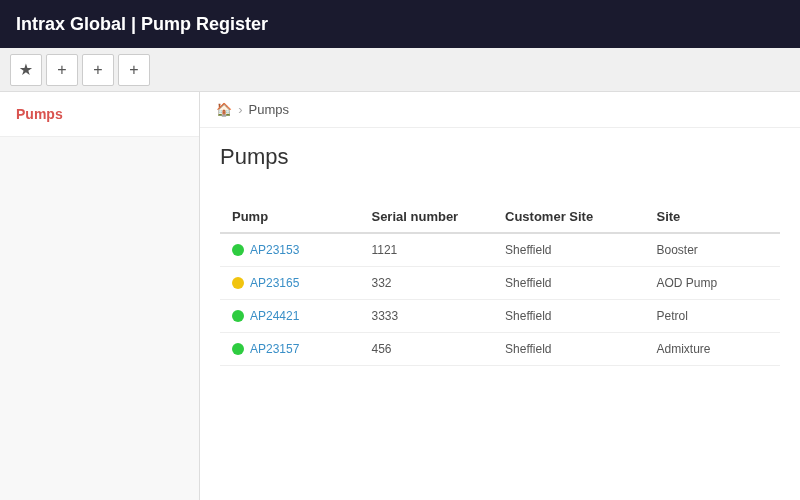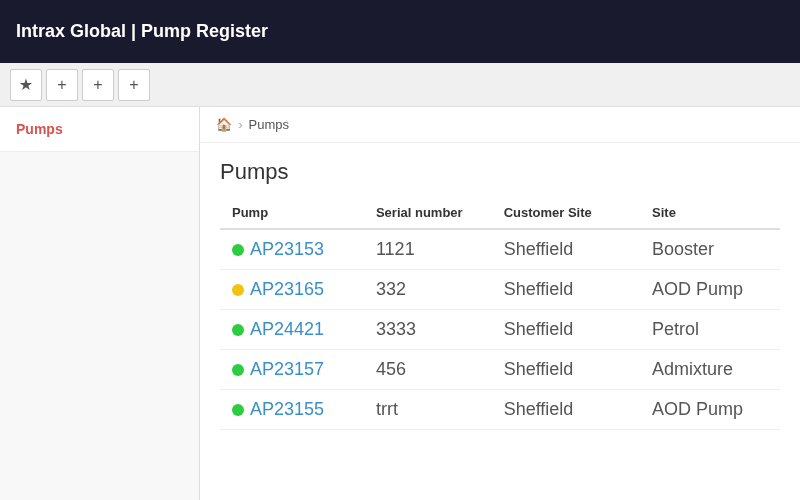--- a/index.html
+++ b/index.html
@@ -5,21 +5,21 @@
     * { margin: 0; padding: 0; box-sizing: border-box; }
     body { font-family: Arial, sans-serif; font-size: 14px; background: #fff; width: 800px; height: 500px; overflow: hidden; }
 
     
     #header {
       background: #1a1a2e;
       color: #fff;
       padding: 12px 16px;
       font-size: 18px;
       font-weight: bold;
-      height: 63px;
+      height: 48px;
       display: flex;
       align-items: center;
     }
 
     
     #toolbar {
       background: #f0f0f0;
       border-bottom: 1px solid #ddd;
       height: 44px;
       display: flex;
@@ -95,37 +95,38 @@
       font-size: 22px;
       color: #333;
       font-weight: normal;
     }
 
     
     #pumps-table {
       width: 100%;
       border-collapse: collapse;
       padding: 0 20px;
+      margin-top: 19px;
     }
     .table-wrapper {
       padding: 0 20px;
     }
     #pumps-table th {
       text-align: left;
       padding: 8px 12px;
       font-weight: bold;
       color: #333;
       font-size: 13px;
       border-bottom: 2px solid #ddd;
     }
     #pumps-table td {
       padding: 9px 12px;
       border-bottom: 1px solid #eee;
       color: #555;
-      font-size: 18px;
+      font-size: 12px;
       vertical-align: middle;
     }
     .pump-link {
       color: #3a8fc7;
       text-decoration: none;
       cursor: pointer;
     }
     .status-dot {
       display: inline-block;
       width: 12px;
@@ -227,29 +228,18 @@
       <td>
         <div class="pump-cell">
           <span class="status-dot dot-green"></span>
           <a class="pump-link">AP23157</a>
         </div>
       </td>
       <td>456</td>
       <td>Sheffield</td>
       <td>Admixture</td>
     </tr>
-            <tr>
-      <td>
-        <div class="pump-cell">
-          <span class="status-dot dot-green"></span>
-          <a class="pump-link">AP23155</a>
-        </div>
-      </td>
-      <td>trrt</td>
-      <td>Sheffield</td>
-      <td>AOD Pump</td>
-    </tr>
           </tbody>
       </table>
     </div>
 
   </div>
 </div>
 
 </body></html>

